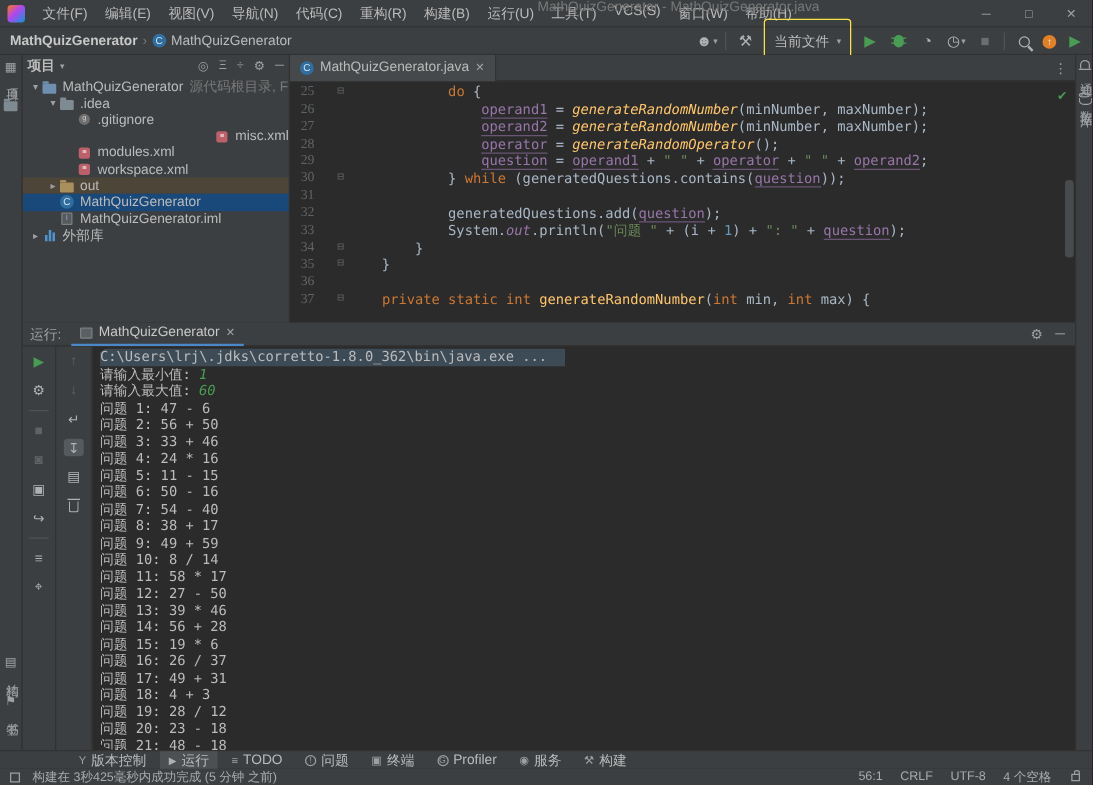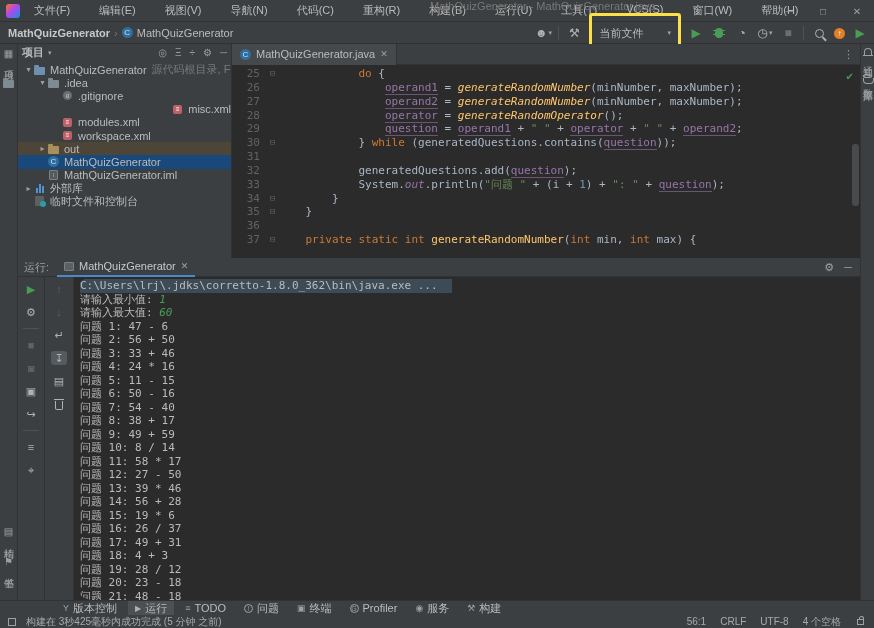--- a/index.html
+++ b/index.html
@@ -5,37 +5,37 @@
   * { margin:0; padding:0; box-sizing:border-box; }
   html,body { background:#1e1f22; }
   #app{
     position:relative; width:874px; height:628px; overflow:hidden;
     background:#2b2b2b; font-family:"Liberation Sans", sans-serif;
     font-size:11px; color:#bbbbbb; cursor:default;
   }
   
   .titlebar{position:absolute;left:0;top:0;width:874px;height:22px;background:#3c3f41;display:flex;align-items:center;border-bottom:1px solid #323232;}
   .logo{width:14px;height:14px;margin:0 8px 0 6px;border-radius:3px;background:linear-gradient(135deg,#f97a12,#b345f1 45%,#0b98d6);}
-  .menus{display:flex;gap:17px;}
+  .menus{display:flex;gap:2px;}
   .menu-item{padding:2px 6px;color:#bbbbbb;}
   .win-title{position:absolute;left:430px;top:0;color:#787878;}
   .winbtns{position:absolute;right:0;top:0;height:22px;display:flex;}
   .winbtn{width:34px;height:22px;display:flex;align-items:center;justify-content:center;color:#9da0a3;font-size:10px;}
   
   .row2{position:absolute;left:0;top:22px;width:874px;height:22px;background:#3c3f41;display:flex;align-items:center;border-bottom:1px solid #323232;}
   .crumb{display:flex;align-items:center;gap:4px;margin-left:8px;}
   .crumb-project{font-weight:bold;color:#c8c8c8;}
   .crumb-sep{color:#787878;}
   .toolbar2{position:absolute;right:6px;top:0;height:22px;display:flex;align-items:center;gap:7px;}
   .t-ico{display:inline-flex;align-items:center;justify-content:center;width:16px;height:16px;color:#afb1b3;font-size:12px;}
   .t-green{color:#499c54;}
   .t-dim{color:#6a6e70;}
   .t-sep{width:1px;height:14px;background:#515151;}
   .dd-caret{font-size:7px;color:#9da0a3;margin-left:1px;}
-  .runconfig{display:flex;align-items:center;gap:23px;border:3px solid #fde047;border-radius:3px;padding:17px 7px;height:18px;color:#bbbbbb;}
+  .runconfig{display:flex;align-items:center;gap:5px;border:1px solid #fde047;border-radius:3px;padding:17px 7px;height:18px;color:#bbbbbb;}
   .bug{width:8px;height:10px;border-radius:4px;background:#499c54;position:relative;}
   .bug::before{content:"";position:absolute;left:-2px;top:2px;width:12px;height:1px;background:#499c54;}
   .bug::after{content:"";position:absolute;left:-2px;top:6px;width:12px;height:1px;background:#499c54;}
   .mag{position:relative;width:9px;height:9px;border:1.5px solid #afb1b3;border-radius:50%;}
   .mag::after{content:"";position:absolute;right:-4px;bottom:-3px;width:5px;height:1.5px;background:#afb1b3;transform:rotate(45deg);}
   .upd{width:11px;height:11px;border-radius:50%;background:#e08027;color:#fff;font-size:8px;display:flex;align-items:center;justify-content:center;}
   
   .stripe{position:absolute;top:44px;height:556px;background:#3c3f41;z-index:3;}
   .stripe.left{left:0;width:18px;border-right:1px solid #323232;}
   .stripe.right{left:860px;width:14px;border-left:1px solid #323232;}
@@ -74,21 +74,21 @@
   .scr-ic::after{content:"";position:absolute;right:-2px;bottom:-1px;width:6px;height:6px;border-radius:50%;background:#2e9ca6;}
   
   .editor{position:absolute;left:232px;top:44px;width:628px;height:214px;background:#2b2b2b;}
   .tabbar{height:21px;background:#3c3f41;border-bottom:1px solid #323232;display:flex;align-items:center;}
   .tab{height:21px;display:flex;align-items:center;gap:5px;padding:0 8px;background:#45494b;border-right:1px solid #323232;}
   .tab-close{color:#9da0a3;font-size:9px;}
   .tab-kebab{margin-left:auto;margin-right:6px;color:#9da0a3;}
   .insp-ok{position:absolute;right:6px;top:27px;color:#499c54;font-size:10px;}
   .code{position:relative;font-family:"DejaVu Sans Mono", monospace;font-size:11px;line-height:13.85px;padding-top:2px;}
   .cline{display:flex;height:13.85px;white-space:pre;}
-  .lnum{flex:none;width:34px;text-align:right;color:#606366;padding-right:6px;}
+  .lnum{flex:none;width:34px;text-align:center;color:#606366;padding-right:6px;font-family:Liberation Serif, serif;}
   .foldcol{flex:none;width:13px;color:#606366;font-size:9px;text-align:center;}
   .ctext{color:#a9b7c6;}
   .kw{color:#cc7832;}
   .fld{color:#9876aa;border-bottom:1px solid #6b5577;}
   .fldi{color:#9876aa;font-style:italic;}
   .mth{color:#ffc66b;font-style:italic;}
   .dec{color:#ffc66b;}
   .str{color:#6a8759;}
   .num{color:#6897bb;}
   .inlay{color:#787878;font-size:10px;font-family:"Liberation Sans",sans-serif;}
@@ -305,27 +305,20 @@
         <div class="trow" style="padding-left: 6px;">
           <span class="chev">▸</span>
           <span class="ticon">
             <span class="lib-ic">
               <i style="height: 5px;"></i>
               <i style="height: 9px;"></i>
               <i style="height: 7px;"></i>
             </span>
           </span>
           <span>外部库</span>
-        </div>
-        <div class="trow" style="padding-left: 6px;">
-          <span class="chev"></span>
-          <span class="ticon">
-            <span class="scr-ic"></span>
-          </span>
-          <span>临时文件和控制台</span>
         </div>
       </div>
   </div>
 
   <div class="editor">
     <div class="tabbar">
       <div class="tab">
         <span class="class-ic">C</span>
         <span>MathQuizGenerator.java</span>
         <span class="tab-close">✕</span>

